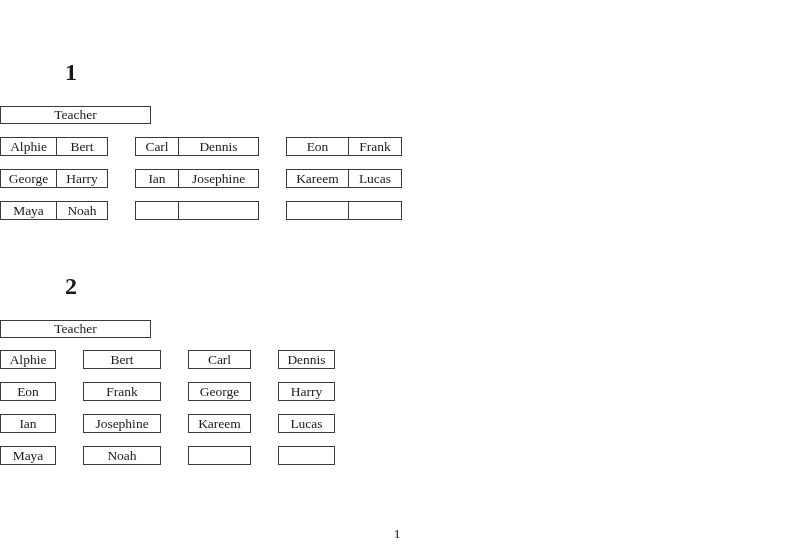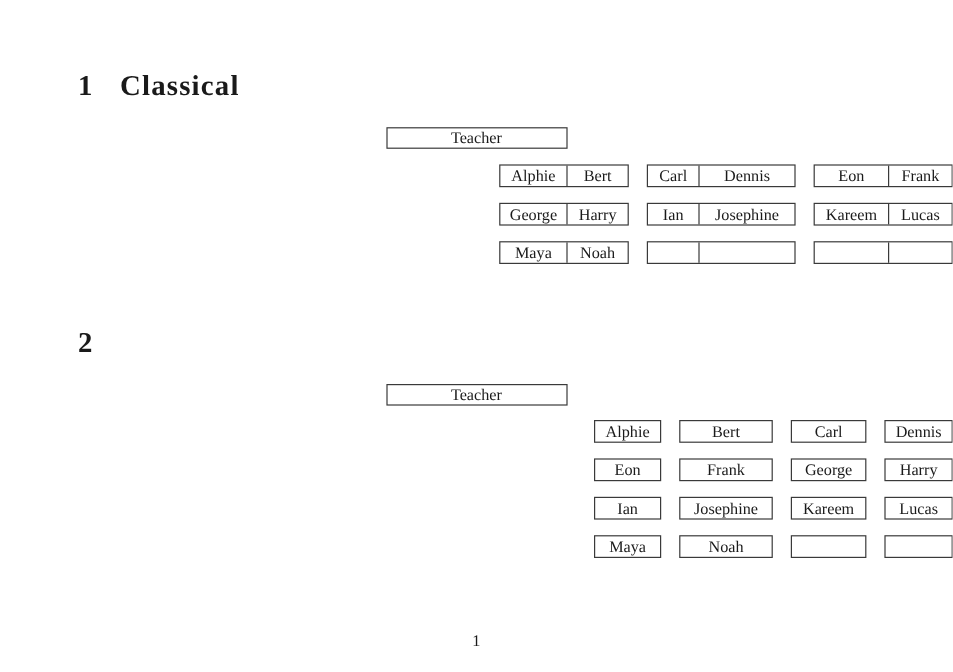--- a/index.html
+++ b/index.html
@@ -29,37 +29,36 @@
   .section-heading .sec-num {
     display: inline-block;
     min-width: 35px;
   }
   .heading-1 { margin-top: 60px; }
   .heading-2 { margin-top: 54px; }
 
   
   .teacher-row {
     display: flex;
-    justify-content: center;
   }
   .teacher-row.t1 { margin-top: 22px; }
   .teacher-row.t2 { margin-top: 22px; }
   .teacher-box {
     width: 149px;
     height: 16px;
     line-height: 16px;
     border: 1px solid #3a3a3a;
     text-align: center;
     font-size: 13.5px;
     background: #ffffff;
   }
   .desk-row {
     display: flex;
-    justify-content: flex-end;
-    gap: 15px;
+    justify-content: flex-start;
+    gap: 27px;
     margin-top: 13px;
   }
   .desk-row.first-after-teacher { margin-top: 12px; }
   .desk {
     display: inline-flex;
     border: 1px solid #3a3a3a;
     height: 17px;
     background: #ffffff;
   }
   .seat {
@@ -104,21 +103,20 @@
     line-height: 14px;
   }
 </style>
 </head>
 <body>
 
 <div class="page">
 
   <div class="section-heading heading-1">
     <span class="sec-num">1</span>
-    <span class="sec-title">Classical</span>
   </div>
 
   <div class="diagram">
     <div class="teacher-row t1">
       <div class="teacher-box">Teacher</div>
     </div>
 
     <div class="desk-row">
       <div class="desk">
         <div class="seat a1">Alphie</div>

